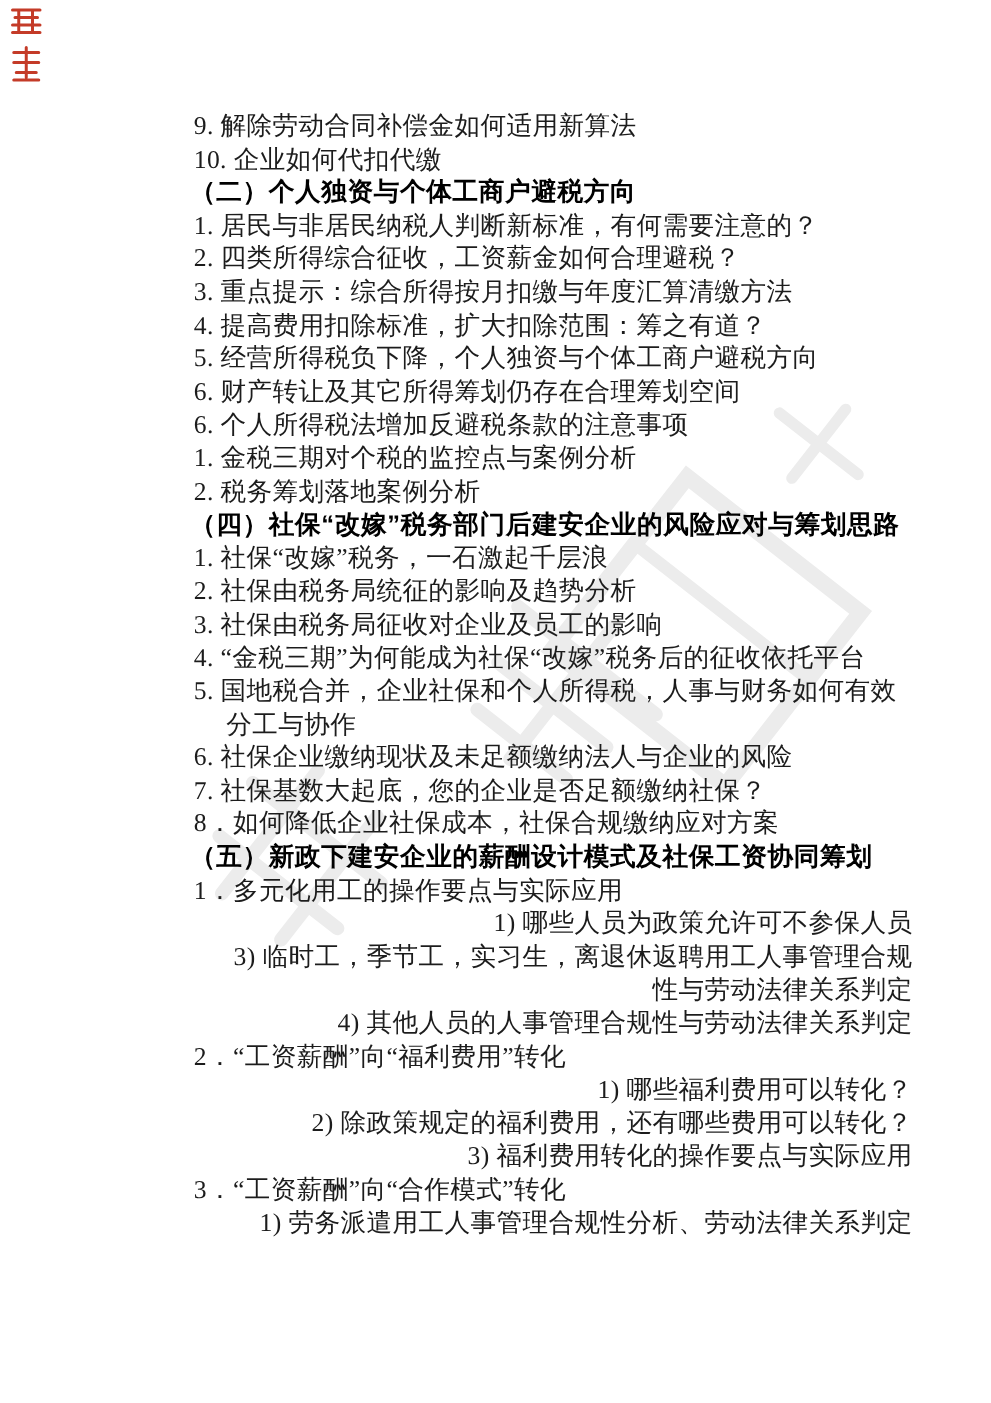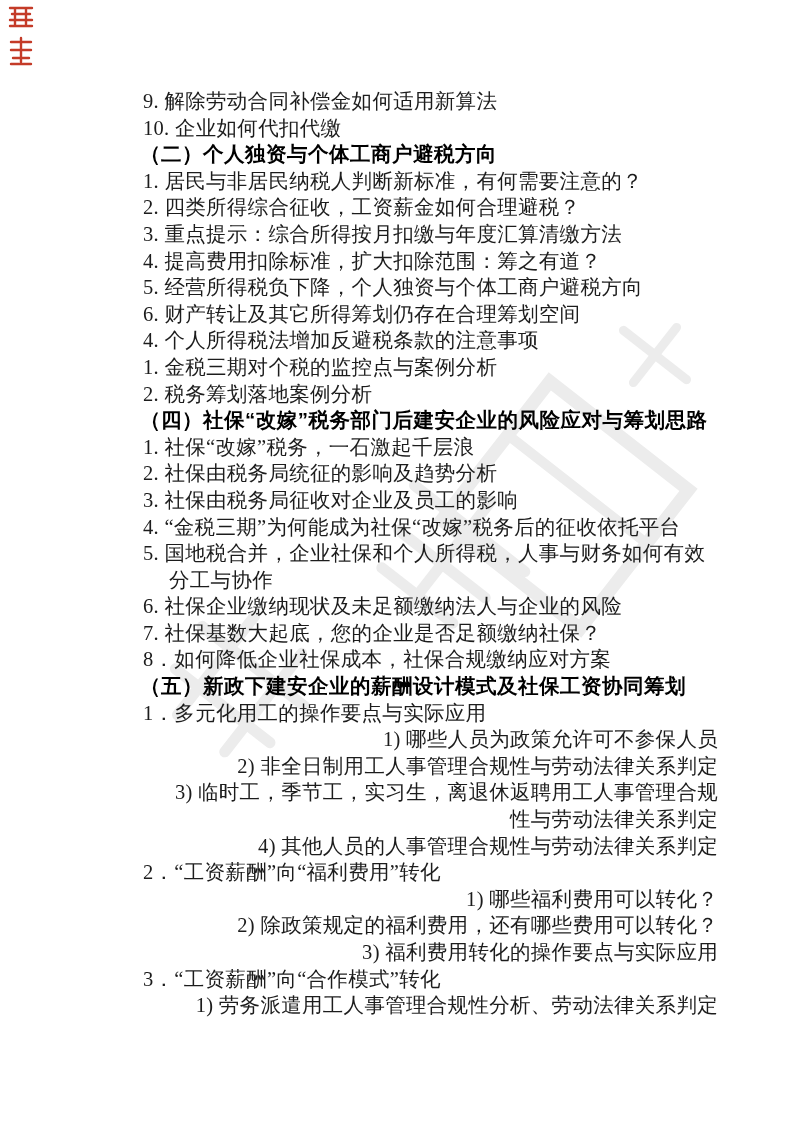--- a/index.html
+++ b/index.html
@@ -25,21 +25,21 @@
   }
   .stamp {
     position: absolute;
     left: 6px;
     top: 4px;
     z-index: 2;
     pointer-events: none;
   }
   .content {
     position: absolute;
-    left: 0;
+    left: 12px;
     top: 0;
     z-index: 1;
     width: 718px;
     padding-top: 88px;
     box-sizing: border-box;
   }
   .ln {
     font-size: 20.5px;
     line-height: 26.6px;
     letter-spacing: 0.3px;
@@ -106,36 +106,35 @@
   <div id="doc-lines" class="content">
       <div class="ln item">9. 解除劳动合同补偿金如何适用新算法</div>
       <div class="ln item">10. 企业如何代扣代缴</div>
       <div class="ln heading">（二）个人独资与个体工商户避税方向</div>
       <div class="ln item">1. 居民与非居民纳税人判断新标准，有何需要注意的？</div>
       <div class="ln item">2. 四类所得综合征收，工资薪金如何合理避税？</div>
       <div class="ln item">3. 重点提示：综合所得按月扣缴与年度汇算清缴方法</div>
       <div class="ln item">4. 提高费用扣除标准，扩大扣除范围：筹之有道？</div>
       <div class="ln item">5. 经营所得税负下降，个人独资与个体工商户避税方向</div>
       <div class="ln item">6. 财产转让及其它所得筹划仍存在合理筹划空间</div>
-      <div class="ln item">4. 个人所得税法增加反避税条款的注意事项</div>
+      <div class="ln item">6. 个人所得税法增加反避税条款的注意事项</div>
       <div class="ln item">1. 金税三期对个税的监控点与案例分析</div>
       <div class="ln item">2. 税务筹划落地案例分析</div>
       <div class="ln heading">（四）社保“改嫁”税务部门后建安企业的风险应对与筹划思路</div>
       <div class="ln item">1. 社保“改嫁”税务，一石激起千层浪</div>
       <div class="ln item">2. 社保由税务局统征的影响及趋势分析</div>
       <div class="ln item">3. 社保由税务局征收对企业及员工的影响</div>
       <div class="ln item">4. “金税三期”为何能成为社保“改嫁”税务后的征收依托平台</div>
       <div class="ln item">5. 国地税合并，企业社保和个人所得税，人事与财务如何有效分工与协作</div>
       <div class="ln item">6. 社保企业缴纳现状及未足额缴纳法人与企业的风险</div>
       <div class="ln item">7. 社保基数大起底，您的企业是否足额缴纳社保？</div>
       <div class="ln item">8．如何降低企业社保成本，社保合规缴纳应对方案</div>
       <div class="ln heading">（五）新政下建安企业的薪酬设计模式及社保工资协同筹划</div>
       <div class="ln item">1．多元化用工的操作要点与实际应用</div>
       <div class="ln sub">1) 哪些人员为政策允许可不参保人员</div>
-      <div class="ln sub">2) 非全日制用工人事管理合规性与劳动法律关系判定</div>
       <div class="ln sub">3) 临时工，季节工，实习生，离退休返聘用工人事管理合规性与劳动法律关系判定</div>
       <div class="ln sub">4) 其他人员的人事管理合规性与劳动法律关系判定</div>
       <div class="ln item">2．“工资薪酬”向“福利费用”转化</div>
       <div class="ln sub">1) 哪些福利费用可以转化？</div>
       <div class="ln sub">2) 除政策规定的福利费用，还有哪些费用可以转化？</div>
       <div class="ln sub">3) 福利费用转化的操作要点与实际应用</div>
       <div class="ln item">3．“工资薪酬”向“合作模式”转化</div>
       <div class="ln sub">1) 劳务派遣用工人事管理合规性分析、劳动法律关系判定</div>
     </div>
 

